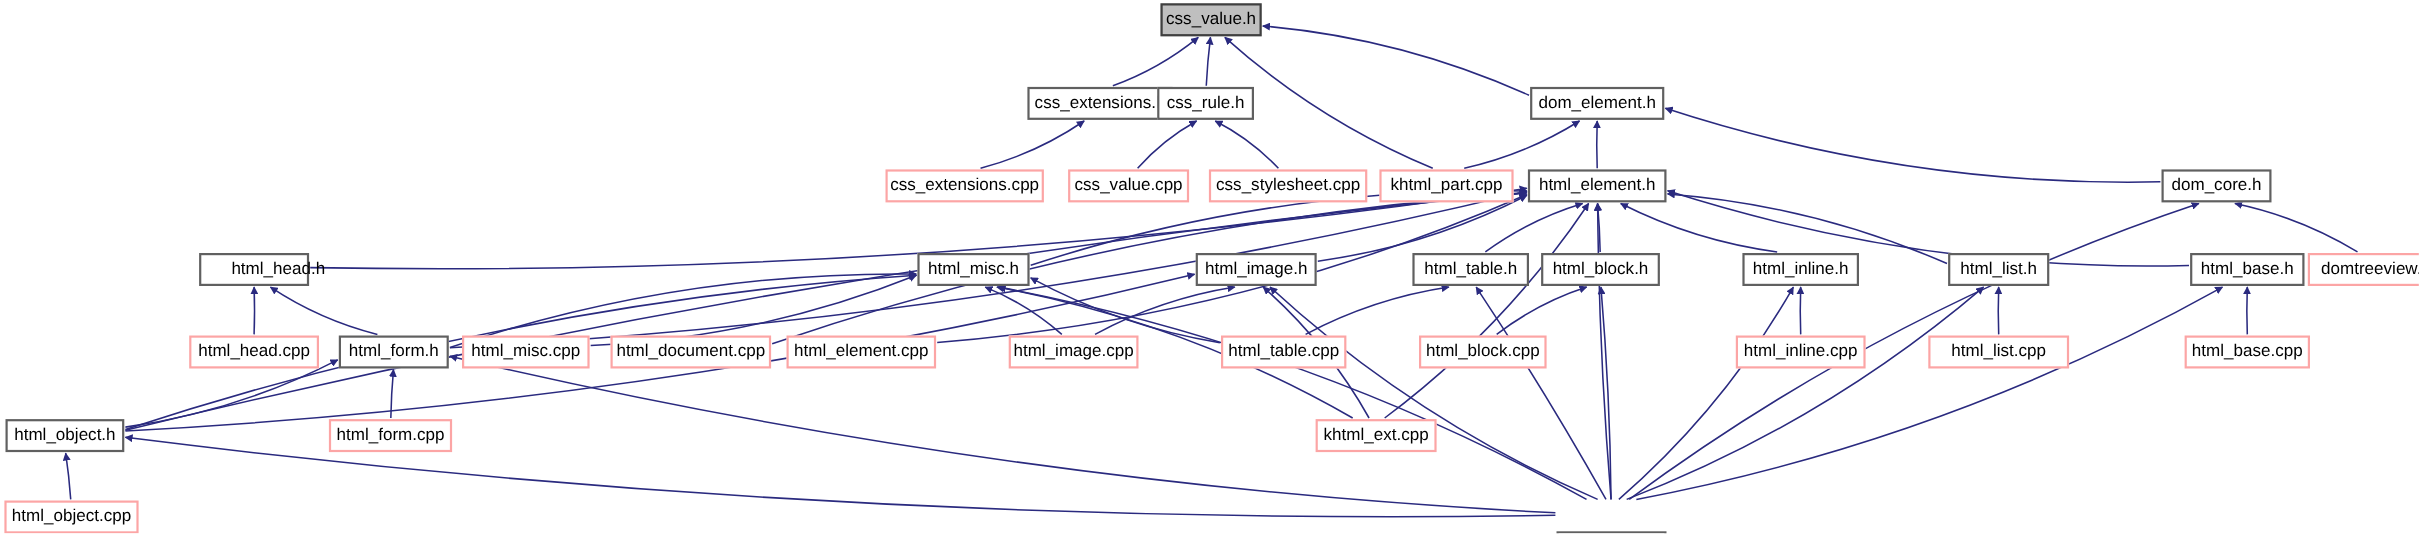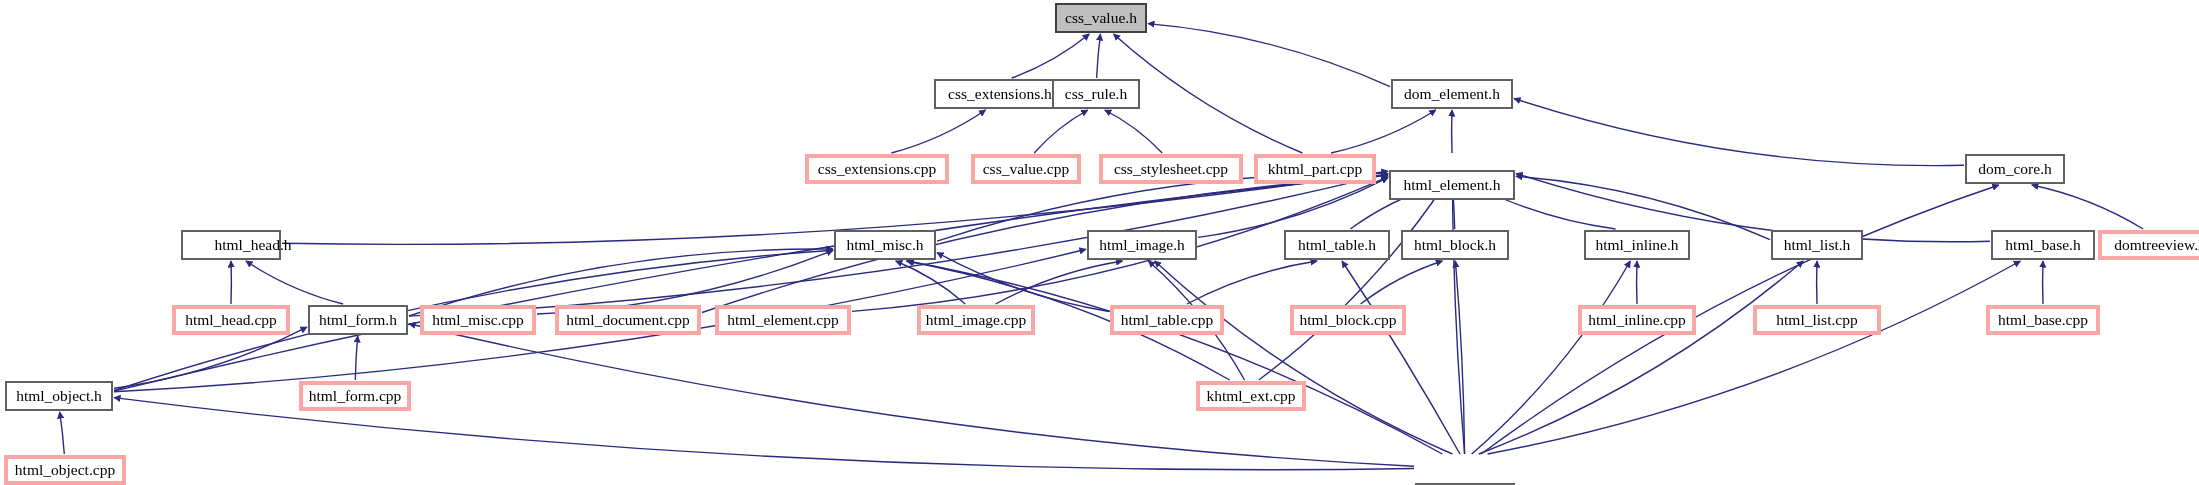--- a/index.html
+++ b/index.html
@@ -4,34 +4,33 @@
 <title>css_value.h include dependency graph</title>
 <style>
   html,body{margin:0;padding:0;background:#ffffff;}
   body{font-family:"Liberation Sans","DejaVu Sans",sans-serif;}
   #graph{
     position:relative;
     width:2199px;
     height:485px;
     background:#ffffff;
     overflow:hidden;
-    font-family:Liberation Serif, serif;
   }
   #edges{
     position:absolute;
     left:0;top:0;
     width:2199px;
     height:485px;
     pointer-events:none;
   }
   .node{
     position:absolute;
     box-sizing:border-box;
     background:#ffffff;
-    border:4px solid #fca5a5;
+    border:2px solid #fca5a5;
     color:#000000;
     font-size:15.5px;
     line-height:1;
     white-space:nowrap;
     display:flex;
     align-items:center;
     justify-content:center;
     height:30px;
     transform:translate(-50%,-50%);
     z-index:5;
@@ -129,21 +128,21 @@
       </div>
       <div class="node " style="left: 1026px; top: 169px; width: 110px;">
         <span>css_value.cpp</span>
       </div>
       <div class="node " style="left: 1171px; top: 169px; width: 144px;">
         <span>css_stylesheet.cpp</span>
       </div>
       <div class="node " style="left: 1315px; top: 169px; width: 122px;">
         <span>khtml_part.cpp</span>
       </div>
-      <div class="node key" style="left: 1452px; top: 169px; width: 126px; margin-top: 16px;">
+      <div class="node key" style="left: 1452px; top: 169px; width: 126px;">
         <span>html_element.h</span>
       </div>
       <div class="node key" style="left: 2015px; top: 169px; width: 100px;">
         <span>dom_core.h</span>
       </div>
       <div class="node key" style="left: 231px; top: 245px; width: 100px; padding-left: 44px;">
         <span>html_head.h</span>
       </div>
       <div class="node key" style="left: 885px; top: 245px; width: 102px;">
         <span>html_misc.h</span>

